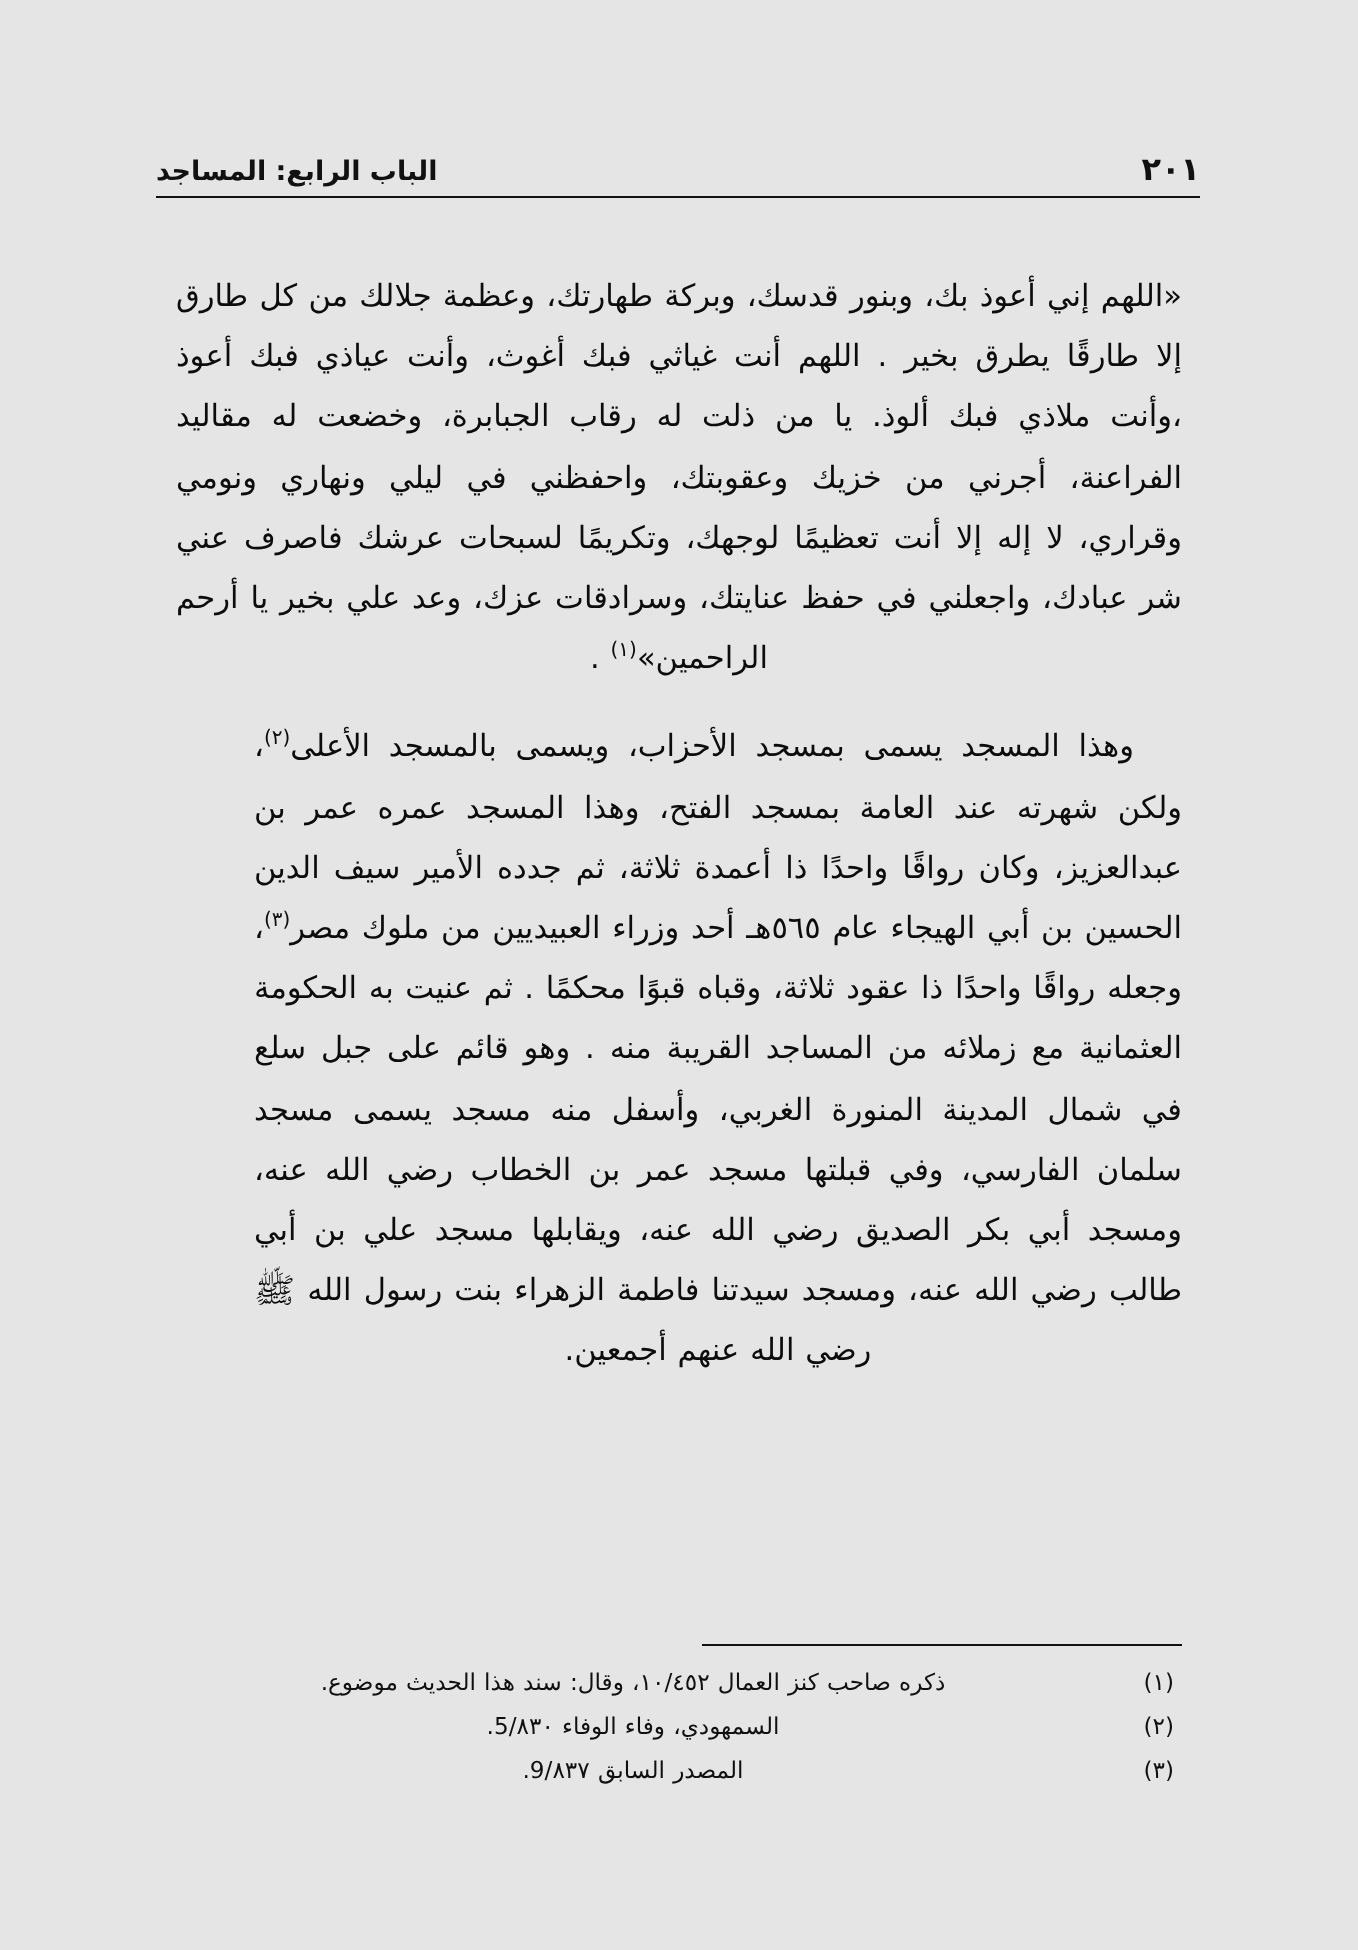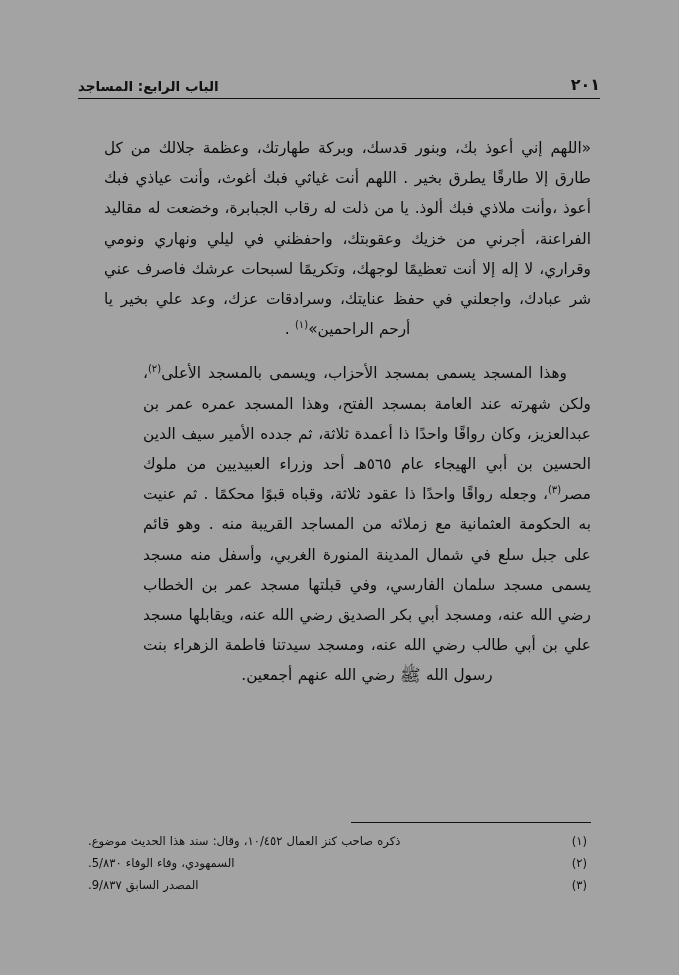--- a/index.html
+++ b/index.html
@@ -12,21 +12,21 @@
     height: 975px;
     font-family: "DejaVu Sans", "Liberation Sans", sans-serif;
     color: #0a0a0a;
     position: relative;
     overflow: hidden;
   }
 
   .page {
     position: absolute;
     inset: 0;
-    background: #a3a3a3;
+    background: #e5e5e5;
   }
 
   
   .header-zone {
     position: absolute;
     top: 68px;
     left: 78px;
     right: 79px;
     height: 32px;
   }
@@ -58,21 +58,21 @@
     top: 30px;
     height: 0;
     border-top: 1.6px solid #111;
   }
 
   
   .body-zone {
     position: absolute;
     top: 133px;
     right: 88px;
-    left: 104px;
+    left: 88px;
     direction: rtl;
     text-align: justify;
     text-align-last: center;
   }
   p.para {
     margin: 0 0 14px 0;
     font-size: 15.3px;
     line-height: 30.2px;
     text-indent: 24px;
     text-align: justify;
@@ -118,21 +118,21 @@
     padding-right: 4px;
   }
   .footnote-marker {
     flex: 0 0 auto;
     width: 34px;
     text-align: right;
     padding-left: 8px;
   }
   .footnote-text {
     flex: 1 1 auto;
-    text-align: left;
+    text-align: center;
     word-spacing: 0.4px;
   }
 </style>
 </head>
 <body>
 
 <div class="page">
 
   <div class="header-zone">
     <div class="header-row">

